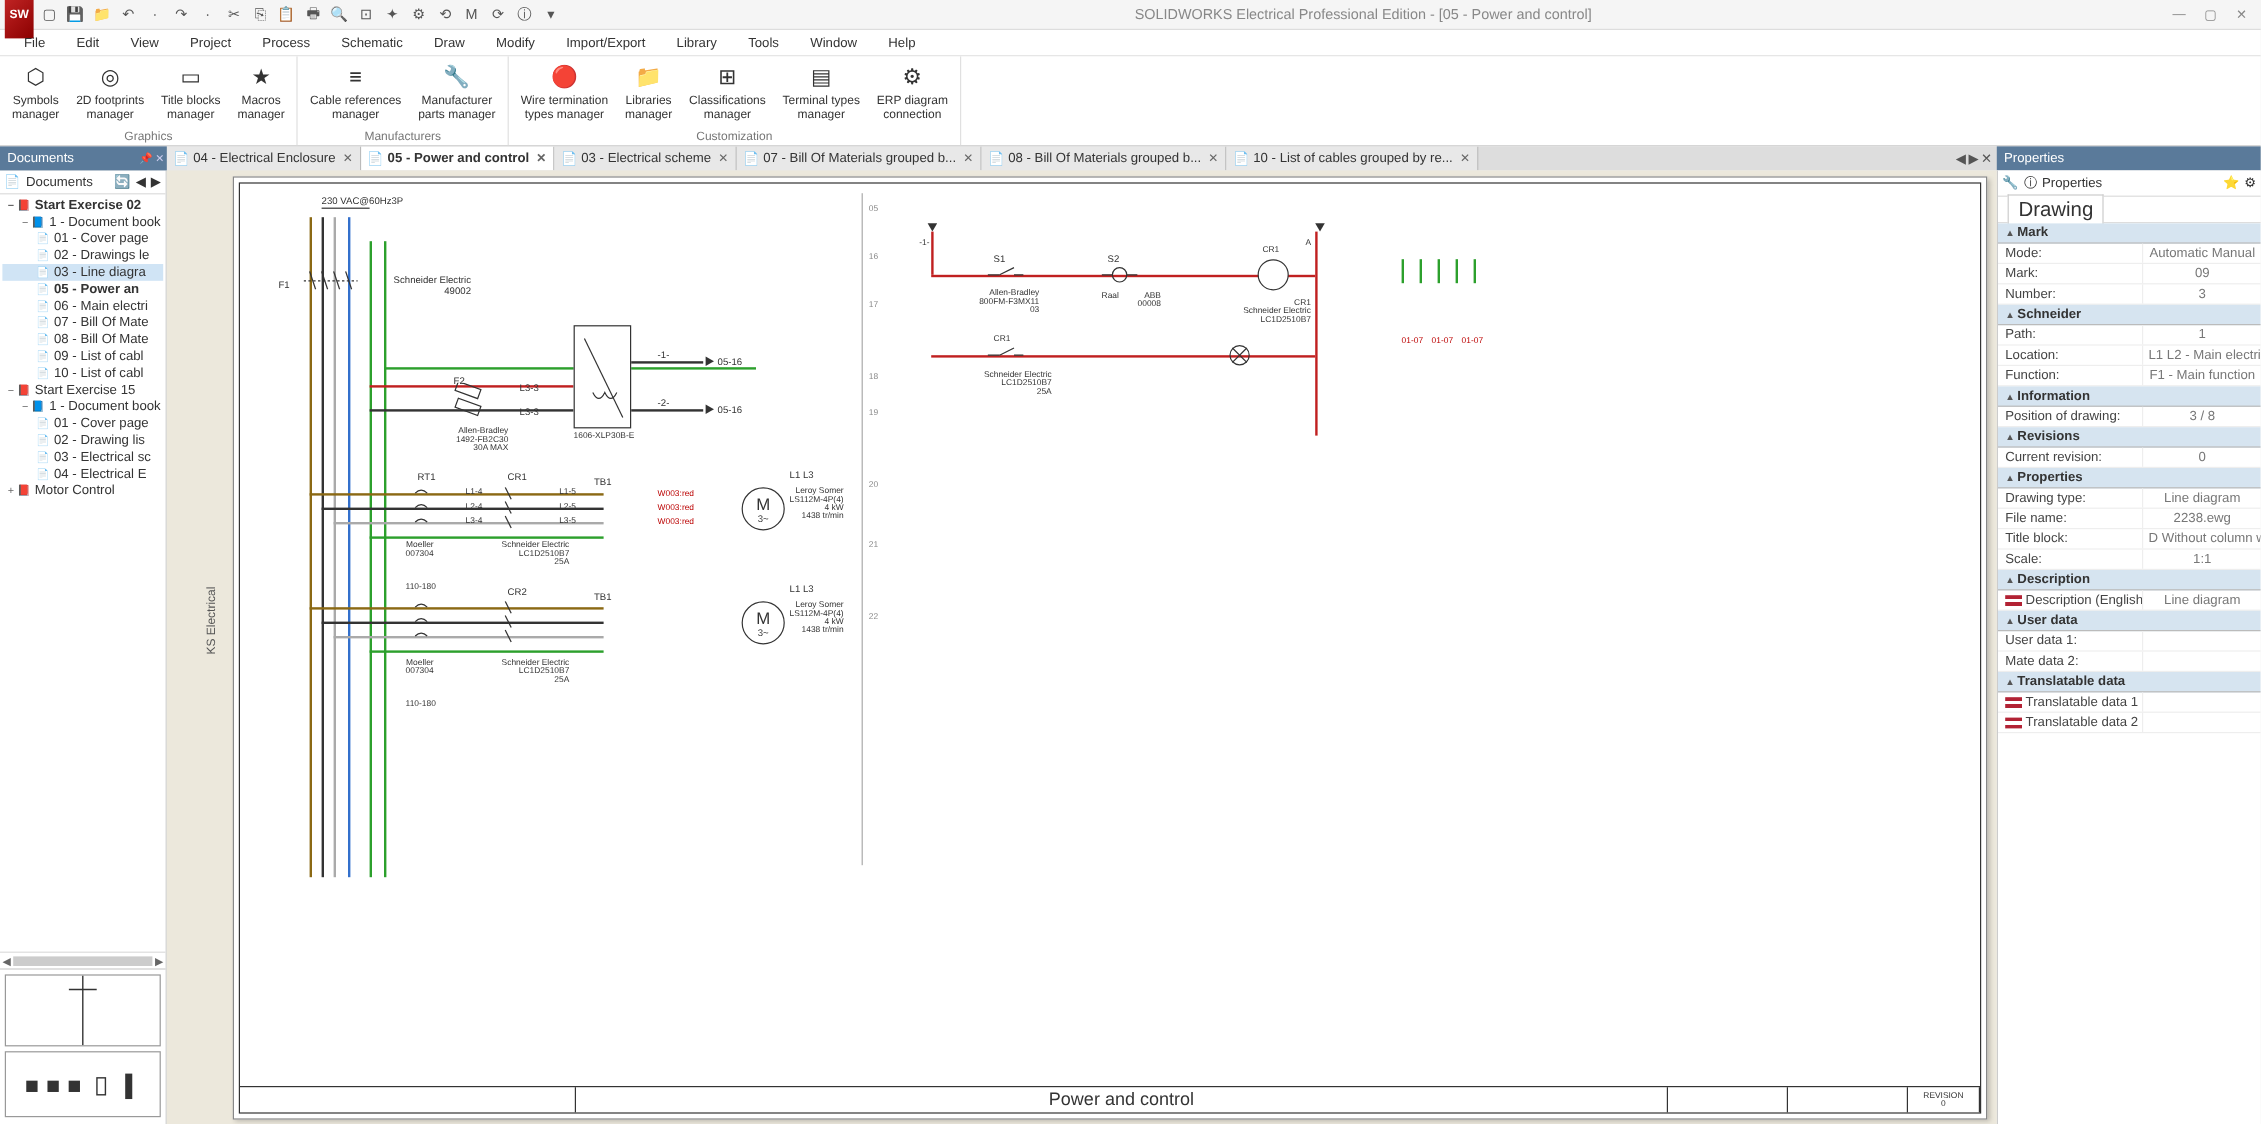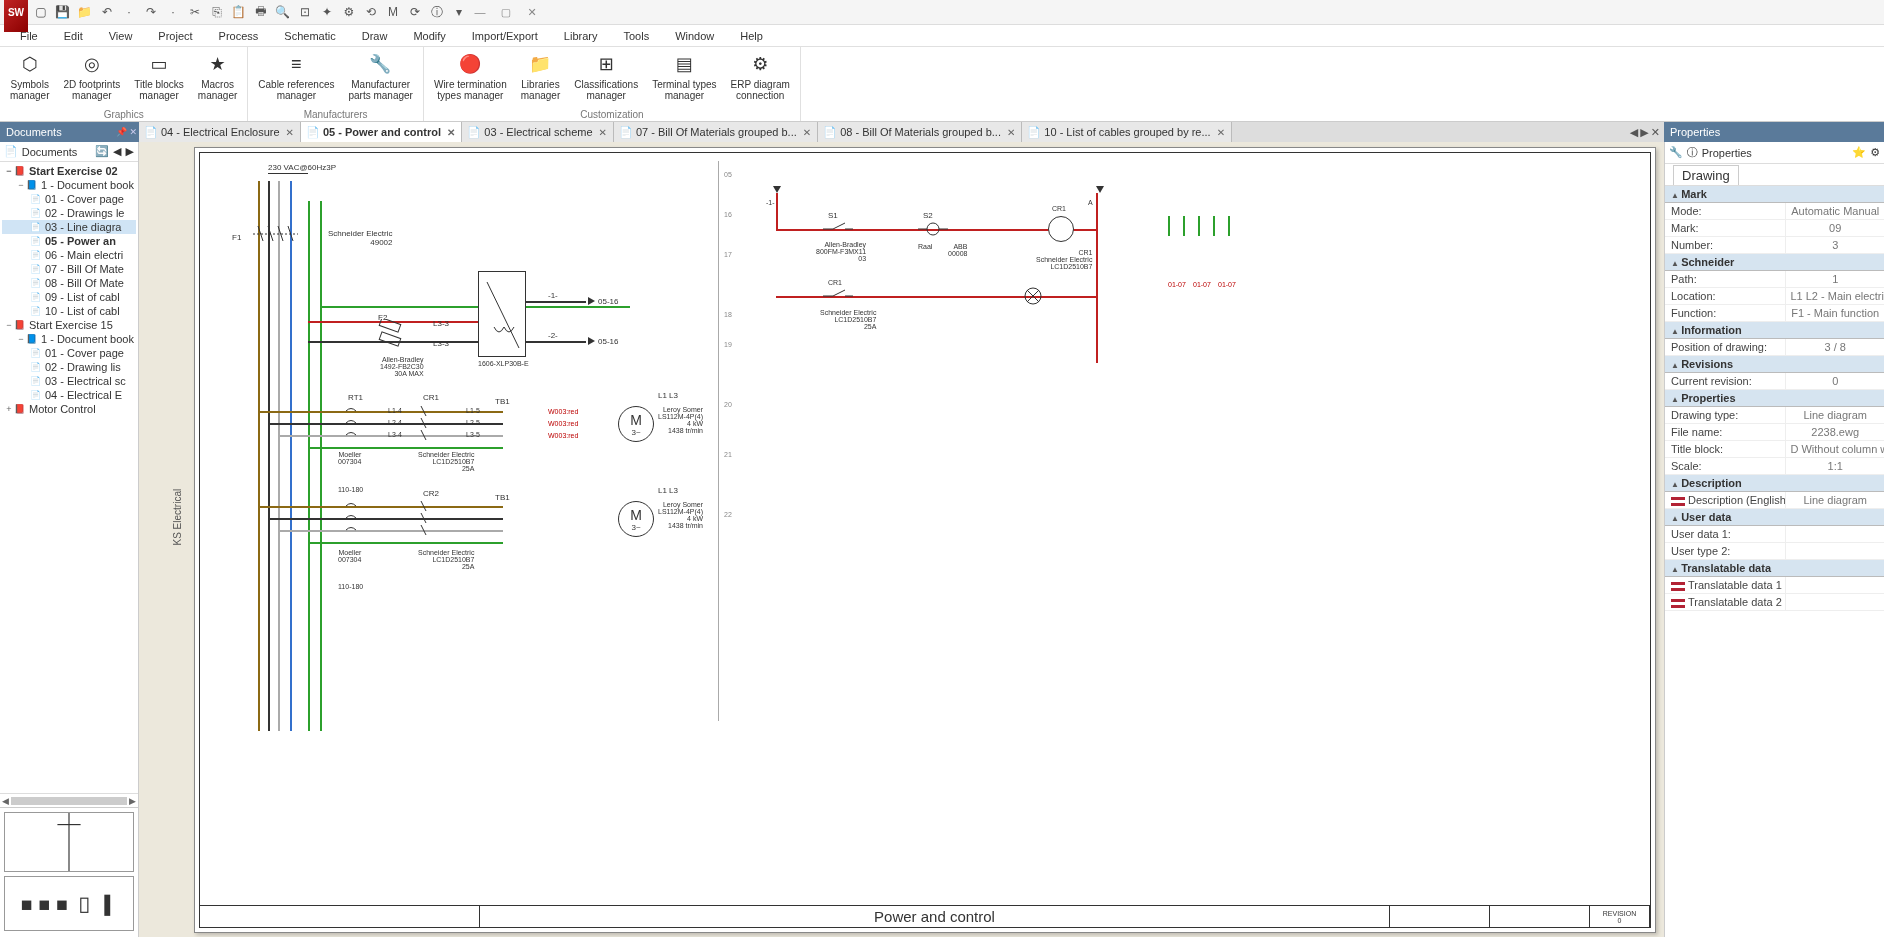--- a/index.html
+++ b/index.html
@@ -85,21 +85,21 @@
 .grid-num { position: absolute; font-size: 7px; color: #888; }
 .arrow { position: absolute; width: 0; height: 0; }
 .arrow.right { border-top: 4px solid transparent; border-bottom: 4px solid transparent; border-left: 7px solid #333; }
 .arrow.down { border-left: 4px solid transparent; border-right: 4px solid transparent; border-top: 7px solid #333; }
 
 
 .right-panel { width: 220px; background: #fff; border-left: 1px solid #ccc; display: flex; flex-direction: column; }
 .prop-header { height: 20px; background: #5a7a9a; color: #fff; display: flex; align-items: center; padding: 0 6px; font-size: 11px; }
 .prop-tools { height: 22px; border-bottom: 1px solid #ddd; display: flex; align-items: center; padding: 0 4px; gap: 4px; }
 .prop-tab { height: 22px; display: flex; align-items: center; border-bottom: 1px solid #ddd; padding: 0 8px; }
-.prop-tab span { background: #fff; border: 1px solid #ccc; padding: 2px 8px; border-bottom: none; font-size: 13px; }
+.prop-tab span { background: #fff; border: 1px solid #ccc; padding: 2px 8px; border-bottom: none; font-size: 17px; }
 .prop-grid { flex: 1; overflow: auto; }
 .prop-section { background: #d6e4f0; font-size: 11px; font-weight: bold; padding: 2px 6px; border-bottom: 1px solid #bbb; }
 .prop-section::before { content: "▲ "; font-size: 8px; color: #555; }
 .prop-row { display: flex; font-size: 11px; border-bottom: 1px solid #eee; }
 .prop-key { width: 55%; padding: 2px 6px; color: #444; white-space: nowrap; overflow: hidden; }
 .prop-val { width: 45%; padding: 2px 4px; color: #777; white-space: nowrap; overflow: hidden; border-left: 1px solid #eee; text-align: center; }
 .flag { display: inline-block; width: 14px; height: 9px; background: linear-gradient(to bottom, #b22234 33%, #fff 33%, #fff 66%, #b22234 66%); margin-right: 3px; vertical-align: middle; }
 </style>
 </head>
 <body>
@@ -121,20 +121,21 @@
     <div class="qat-btn">🔍</div>
     <div class="qat-btn">⊡</div>
     <div class="qat-btn">✦</div>
     <div class="qat-btn">⚙</div>
     <div class="qat-btn">⟲</div>
     <div class="qat-btn">M</div>
     <div class="qat-btn">⟳</div>
     <div class="qat-btn">ⓘ</div>
     <div class="qat-btn">▾</div>
   </div>
+  <div class="titlebar-title">SOLIDWORKS Electrical Professional Edition - [05 - Power and control]</div>
   <div class="win-controls">
     <div class="win-btn">—</div>
     <div class="win-btn">▢</div>
     <div class="win-btn">✕</div>
   </div>
 </div>
 
 <div class="menubar" id="menubar">
     <div class="menu-item">File</div>
     <div class="menu-item">Edit</div>
@@ -676,21 +677,21 @@
         <div class="prop-row">
           <div class="prop-key"><span class="flag"></span>Description (English):</div>
           <div class="prop-val">Line diagram</div>
         </div>
         <div class="prop-section">User data</div>
         <div class="prop-row">
           <div class="prop-key">User data 1:</div>
           <div class="prop-val"></div>
         </div>
         <div class="prop-row">
-          <div class="prop-key">User type 2:</div>
+          <div class="prop-key">Mate data 2:</div>
           <div class="prop-val"></div>
         </div>
         <div class="prop-section">Translatable data</div>
         <div class="prop-row">
           <div class="prop-key"><span class="flag"></span>Translatable data 1 (En</div>
           <div class="prop-val"></div>
         </div>
         <div class="prop-row">
           <div class="prop-key"><span class="flag"></span>Translatable data 2 (En</div>
           <div class="prop-val"></div>

